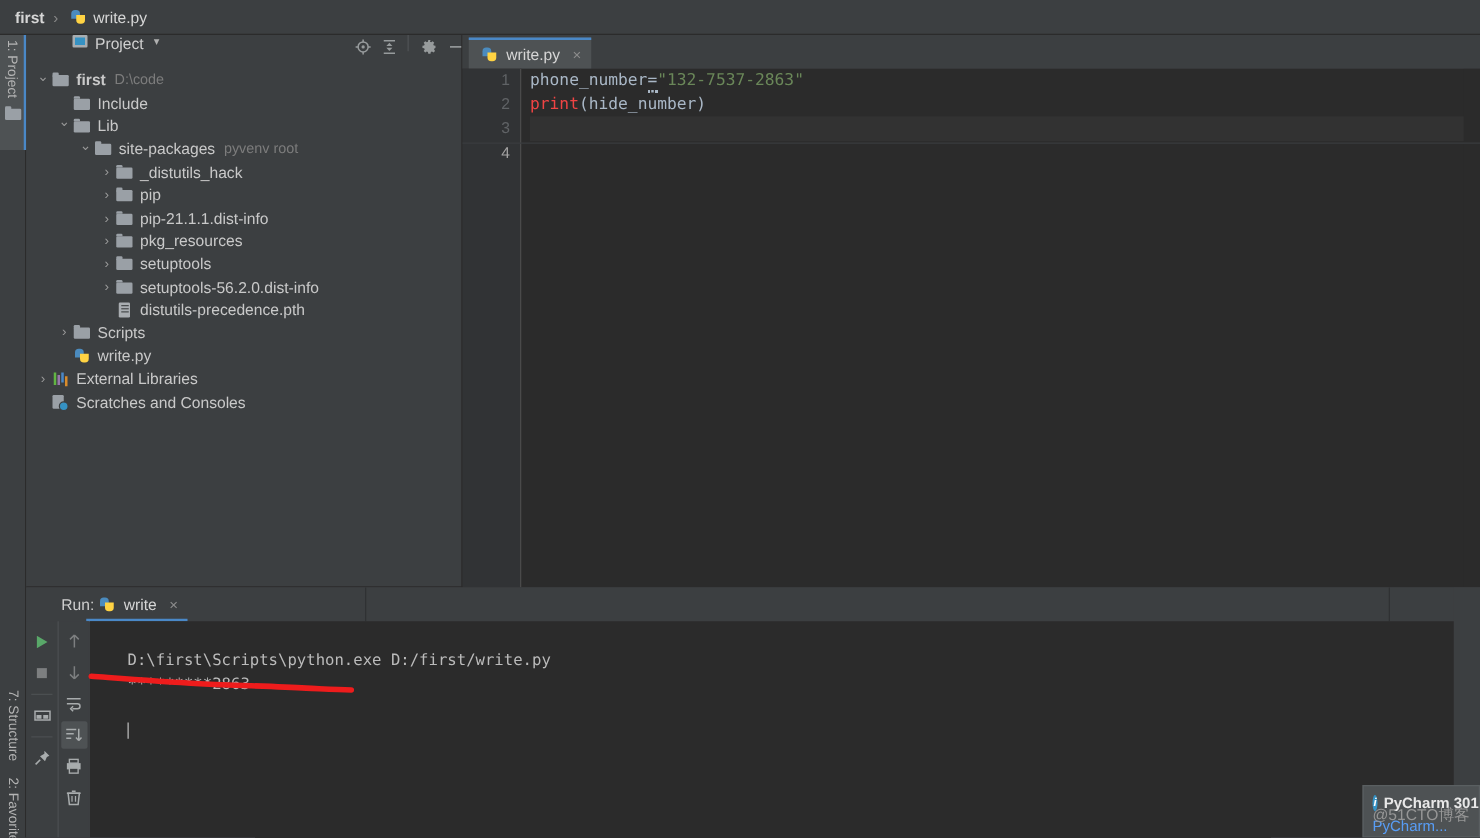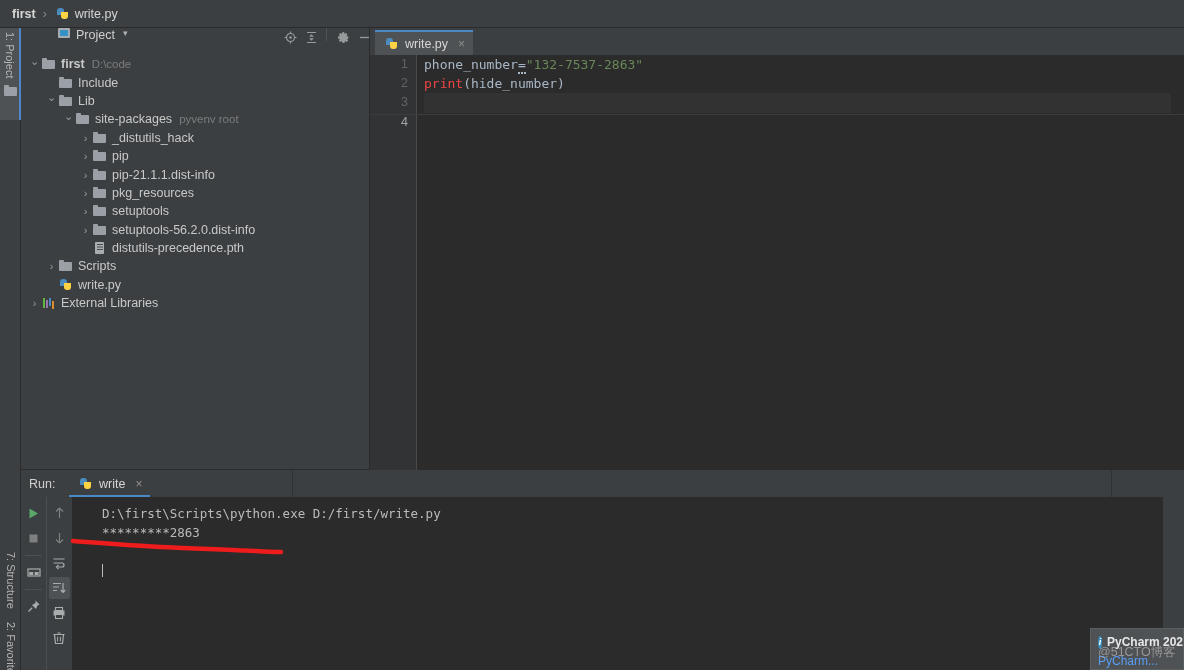--- a/index.html
+++ b/index.html
@@ -136,21 +136,21 @@
 
   
   #run-panel{
     position:absolute;left:21px;top:470px;width:1163px;height:200px;
     background:#3c3f41;box-sizing:border-box;
   }
   #run-header{
     position:absolute;left:0;top:0;width:1163px;height:27px;
     background:#3c3f41;display:flex;align-items:center;box-sizing:border-box;
   }
-  #run-header .runlabel{font-size:12.5px;color:#cfcfcf;margin-left:8px;}
+  #run-header .runlabel{font-size:12.5px;color:#cfcfcf;margin-left:28px;}
   #run-tab{
     position:absolute;left:48px;top:2px;height:25px;display:flex;align-items:center;
     padding:0 8px;box-sizing:border-box;border-bottom:2px solid #4a88c7;
   }
   #run-tab .rt-name{font-size:12.5px;color:#d6d6d6;margin-left:6px;}
   #run-tab .rt-close{margin-left:10px;color:#8d8d8d;font-size:12px;}
   #run-hdr-div1{position:absolute;left:271px;top:0;width:1px;height:27px;background:#2f3133;}
   #run-hdr-div2{position:absolute;left:1090px;top:0;width:1px;height:27px;background:#2f3133;}
 
   #run-toolbar-a{
@@ -161,21 +161,21 @@
     position:absolute;left:25px;top:27px;width:25px;height:173px;
     background:#3c3f41;border-left:1px solid #4b4f51;
     display:flex;flex-direction:column;align-items:center;padding-top:5px;box-sizing:border-box;
   }
   .tbtn{width:21px;height:22px;display:flex;align-items:center;justify-content:center;margin-bottom:3px;cursor:default;}
   .tbtn.sel{background:#4e5254;border-radius:2px;}
   .tsep{width:17px;height:1px;background:#4b4f51;margin:3px 0 5px 0;}
 
   #console{
     position:absolute;left:51px;top:27px;width:1112px;height:173px;
-    background:#2b2b2b;box-sizing:border-box;padding:7px 0 0 30px;overflow:hidden;
+    background:#2b2b2b;box-sizing:border-box;padding:21px 0 0 30px;overflow:hidden;
   }
   #console .oline{font-size:12.5px;line-height:19px;color:#bbbbbb;white-space:pre;}
   #console .caret-blk{display:inline-block;width:1px;height:13px;background:#bbbbbb;vertical-align:-2px;}
 
   
   #red-annot{position:absolute;left:70px;top:536px;width:215px;height:22px;pointer-events:none;}
 
   
   #update-notif{
     position:absolute;left:1090px;top:628px;width:94px;height:42px;
@@ -315,20 +315,25 @@
       <div class="row" style="padding-left: 25px;">
         <span class="blank"></span>
         <span class="ic ic-py"></span>
         <span class="nm">write.py</span>
       </div>
       <div class="row" style="padding-left: 8px;">
         <span class="arrow" style="font-size: 11px;">›</span>
         <span class="ic ic-lib"></span>
         <span class="nm">External Libraries</span>
       </div>
+      <div class="row" style="padding-left: 8px;">
+        <span class="blank"></span>
+        <span class="ic ic-scratch"></span>
+        <span class="nm">Scratches and Consoles</span>
+      </div>
     </div>
 </div>
 
 <div id="editor-tabs">
   <div id="tab-write">
     <span class="ic ic-py"></span>
     <span class="tabname">write.py</span>
     <span class="tabclose">×</span>
   </div>
 </div>
@@ -435,17 +440,17 @@
 </div>
 <div id="br-fill"></div>
 
 <svg id="red-annot" viewBox="0 0 215 22">
   <path d="M3,5 C30,7 55,9 90,11 C120,12.5 150,13 175,14.5 C190,15.2 200,15.8 211,16" stroke="#ee1c1c" stroke-width="4.5" fill="none" stroke-linecap="round"></path>
 </svg>
 
 <div id="update-notif">
   <div class="nrow">
     <span style="display:inline-flex;align-items:center;justify-content:center;width:13px;height:13px;border-radius:50%;background:#3592c4;color:#fff;font-size:9px;font-weight:bold;font-style:italic;">i</span>
-    <span class="ntitle">PyCharm 202</span>
+    <span class="ntitle">PyCharm 301</span>
   </div>
   <span class="nlink">PyCharm...</span>
 </div>
 <div id="watermark">@51CTO博客</div>
 
 </body></html>

